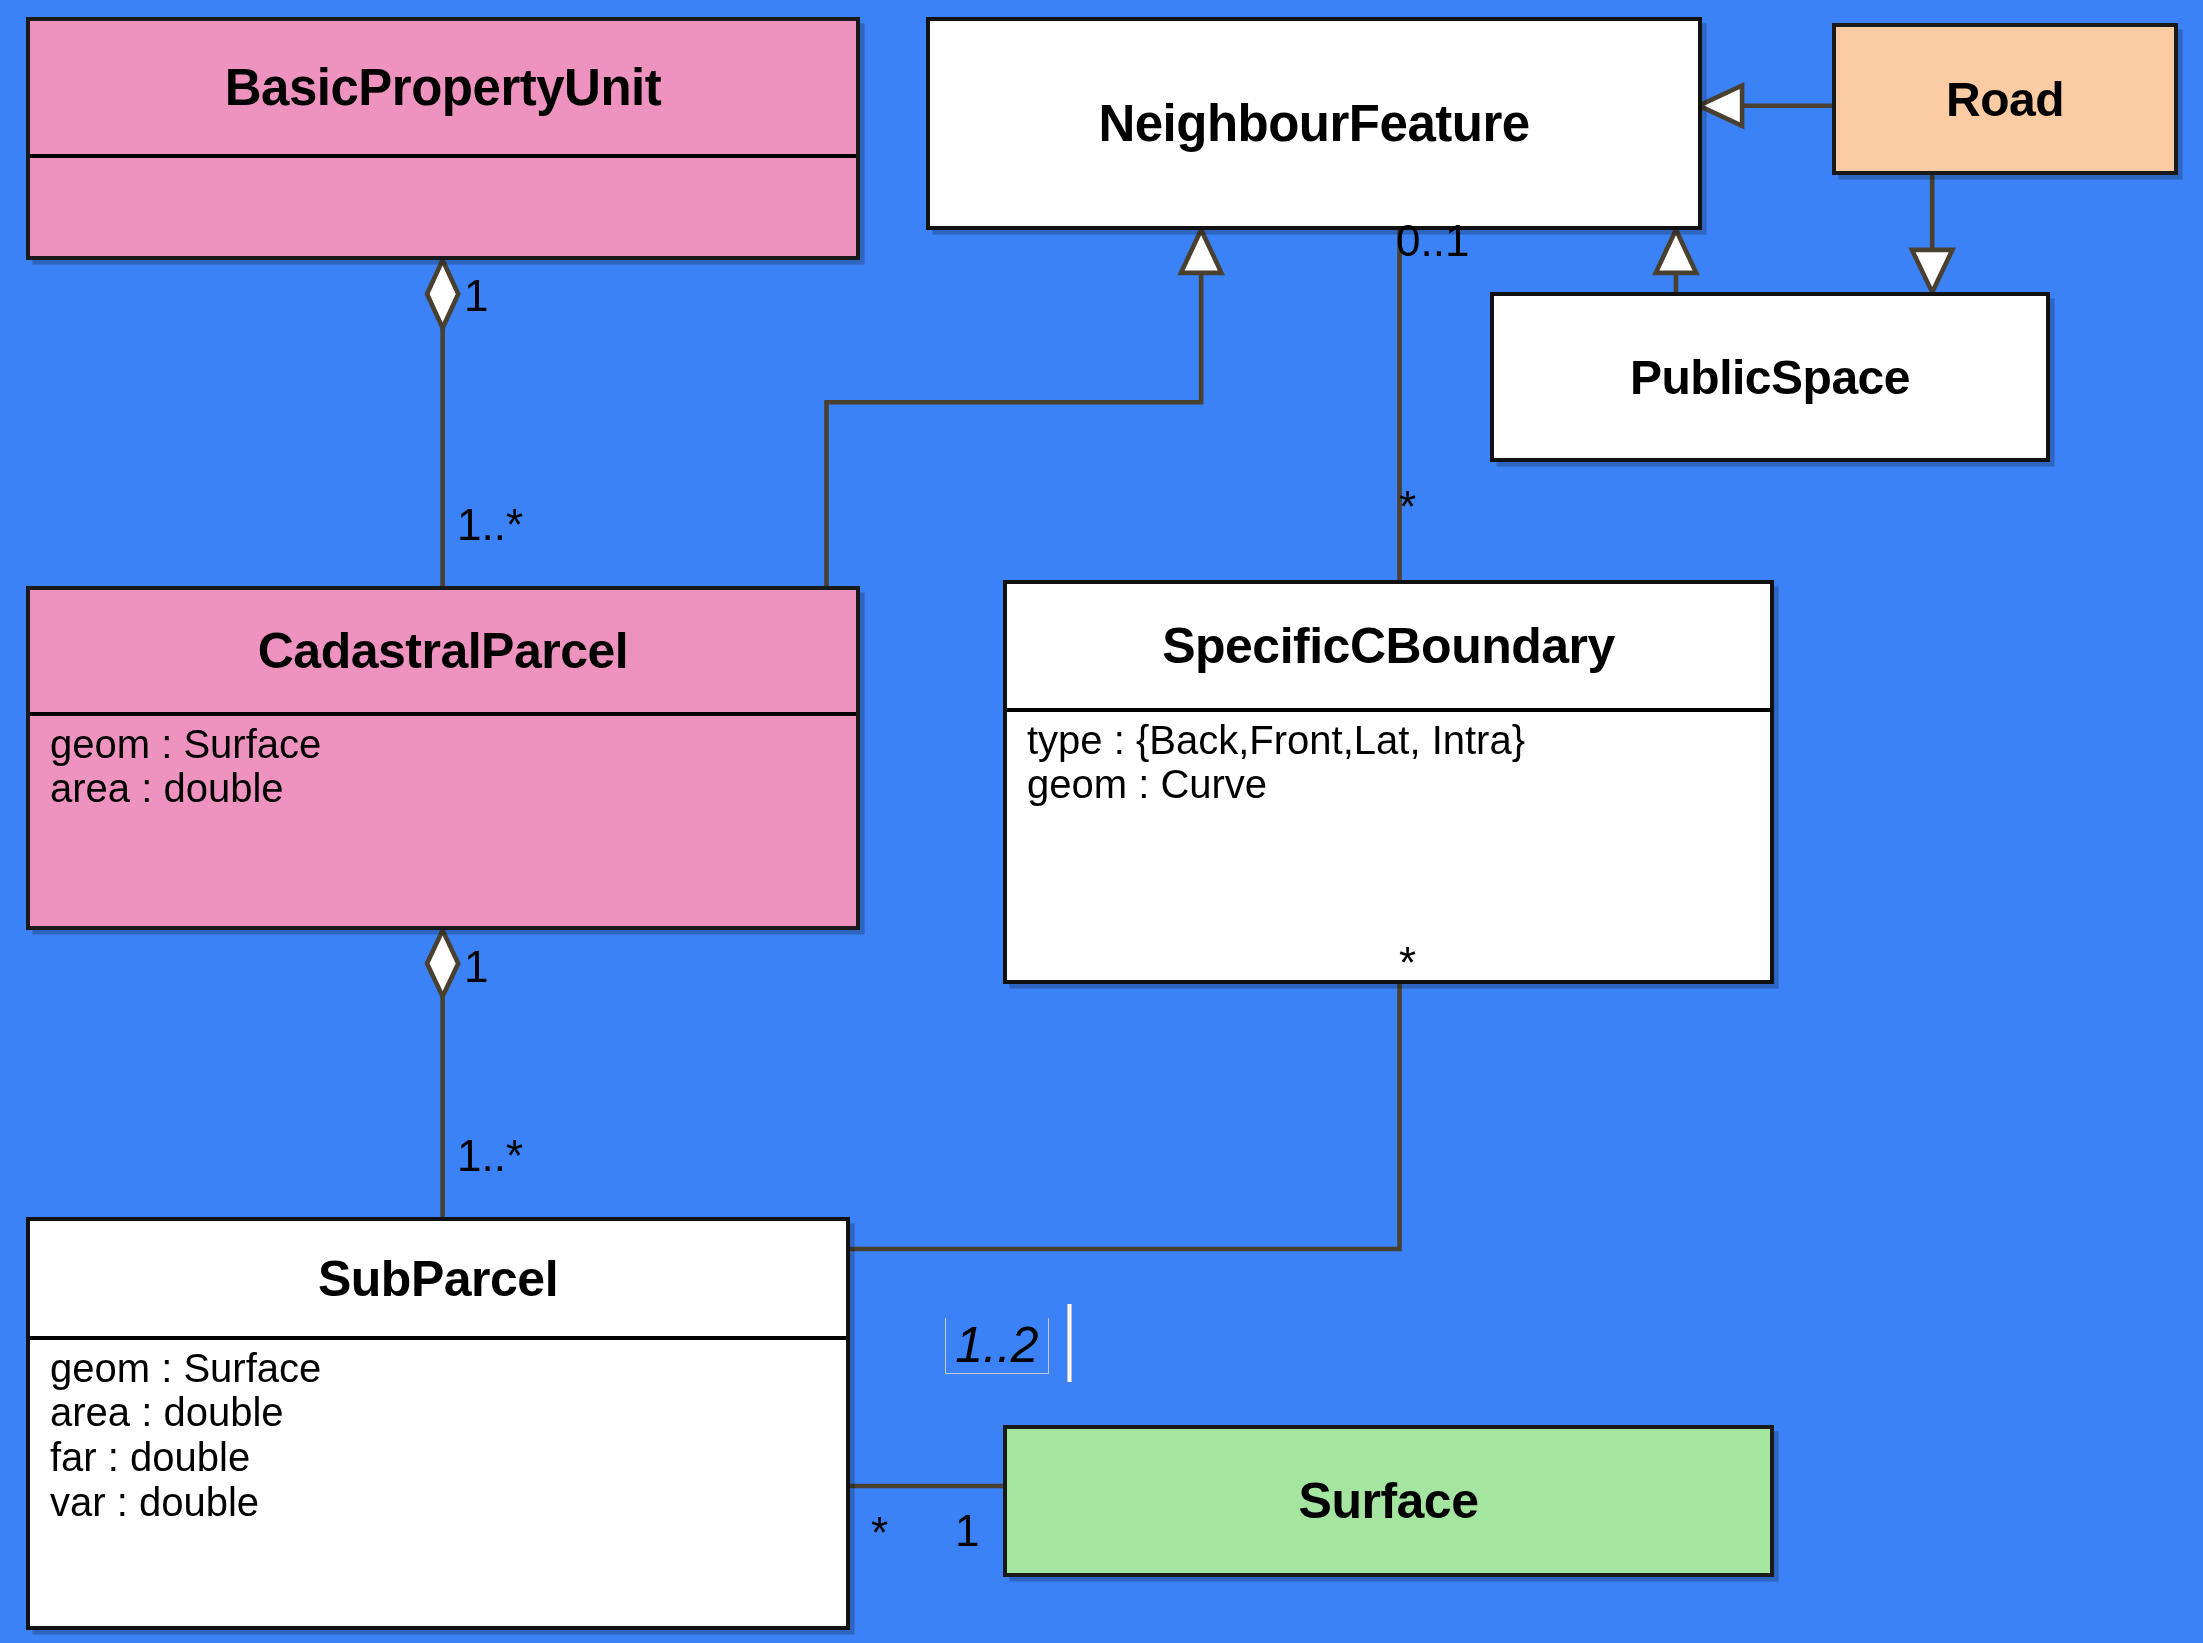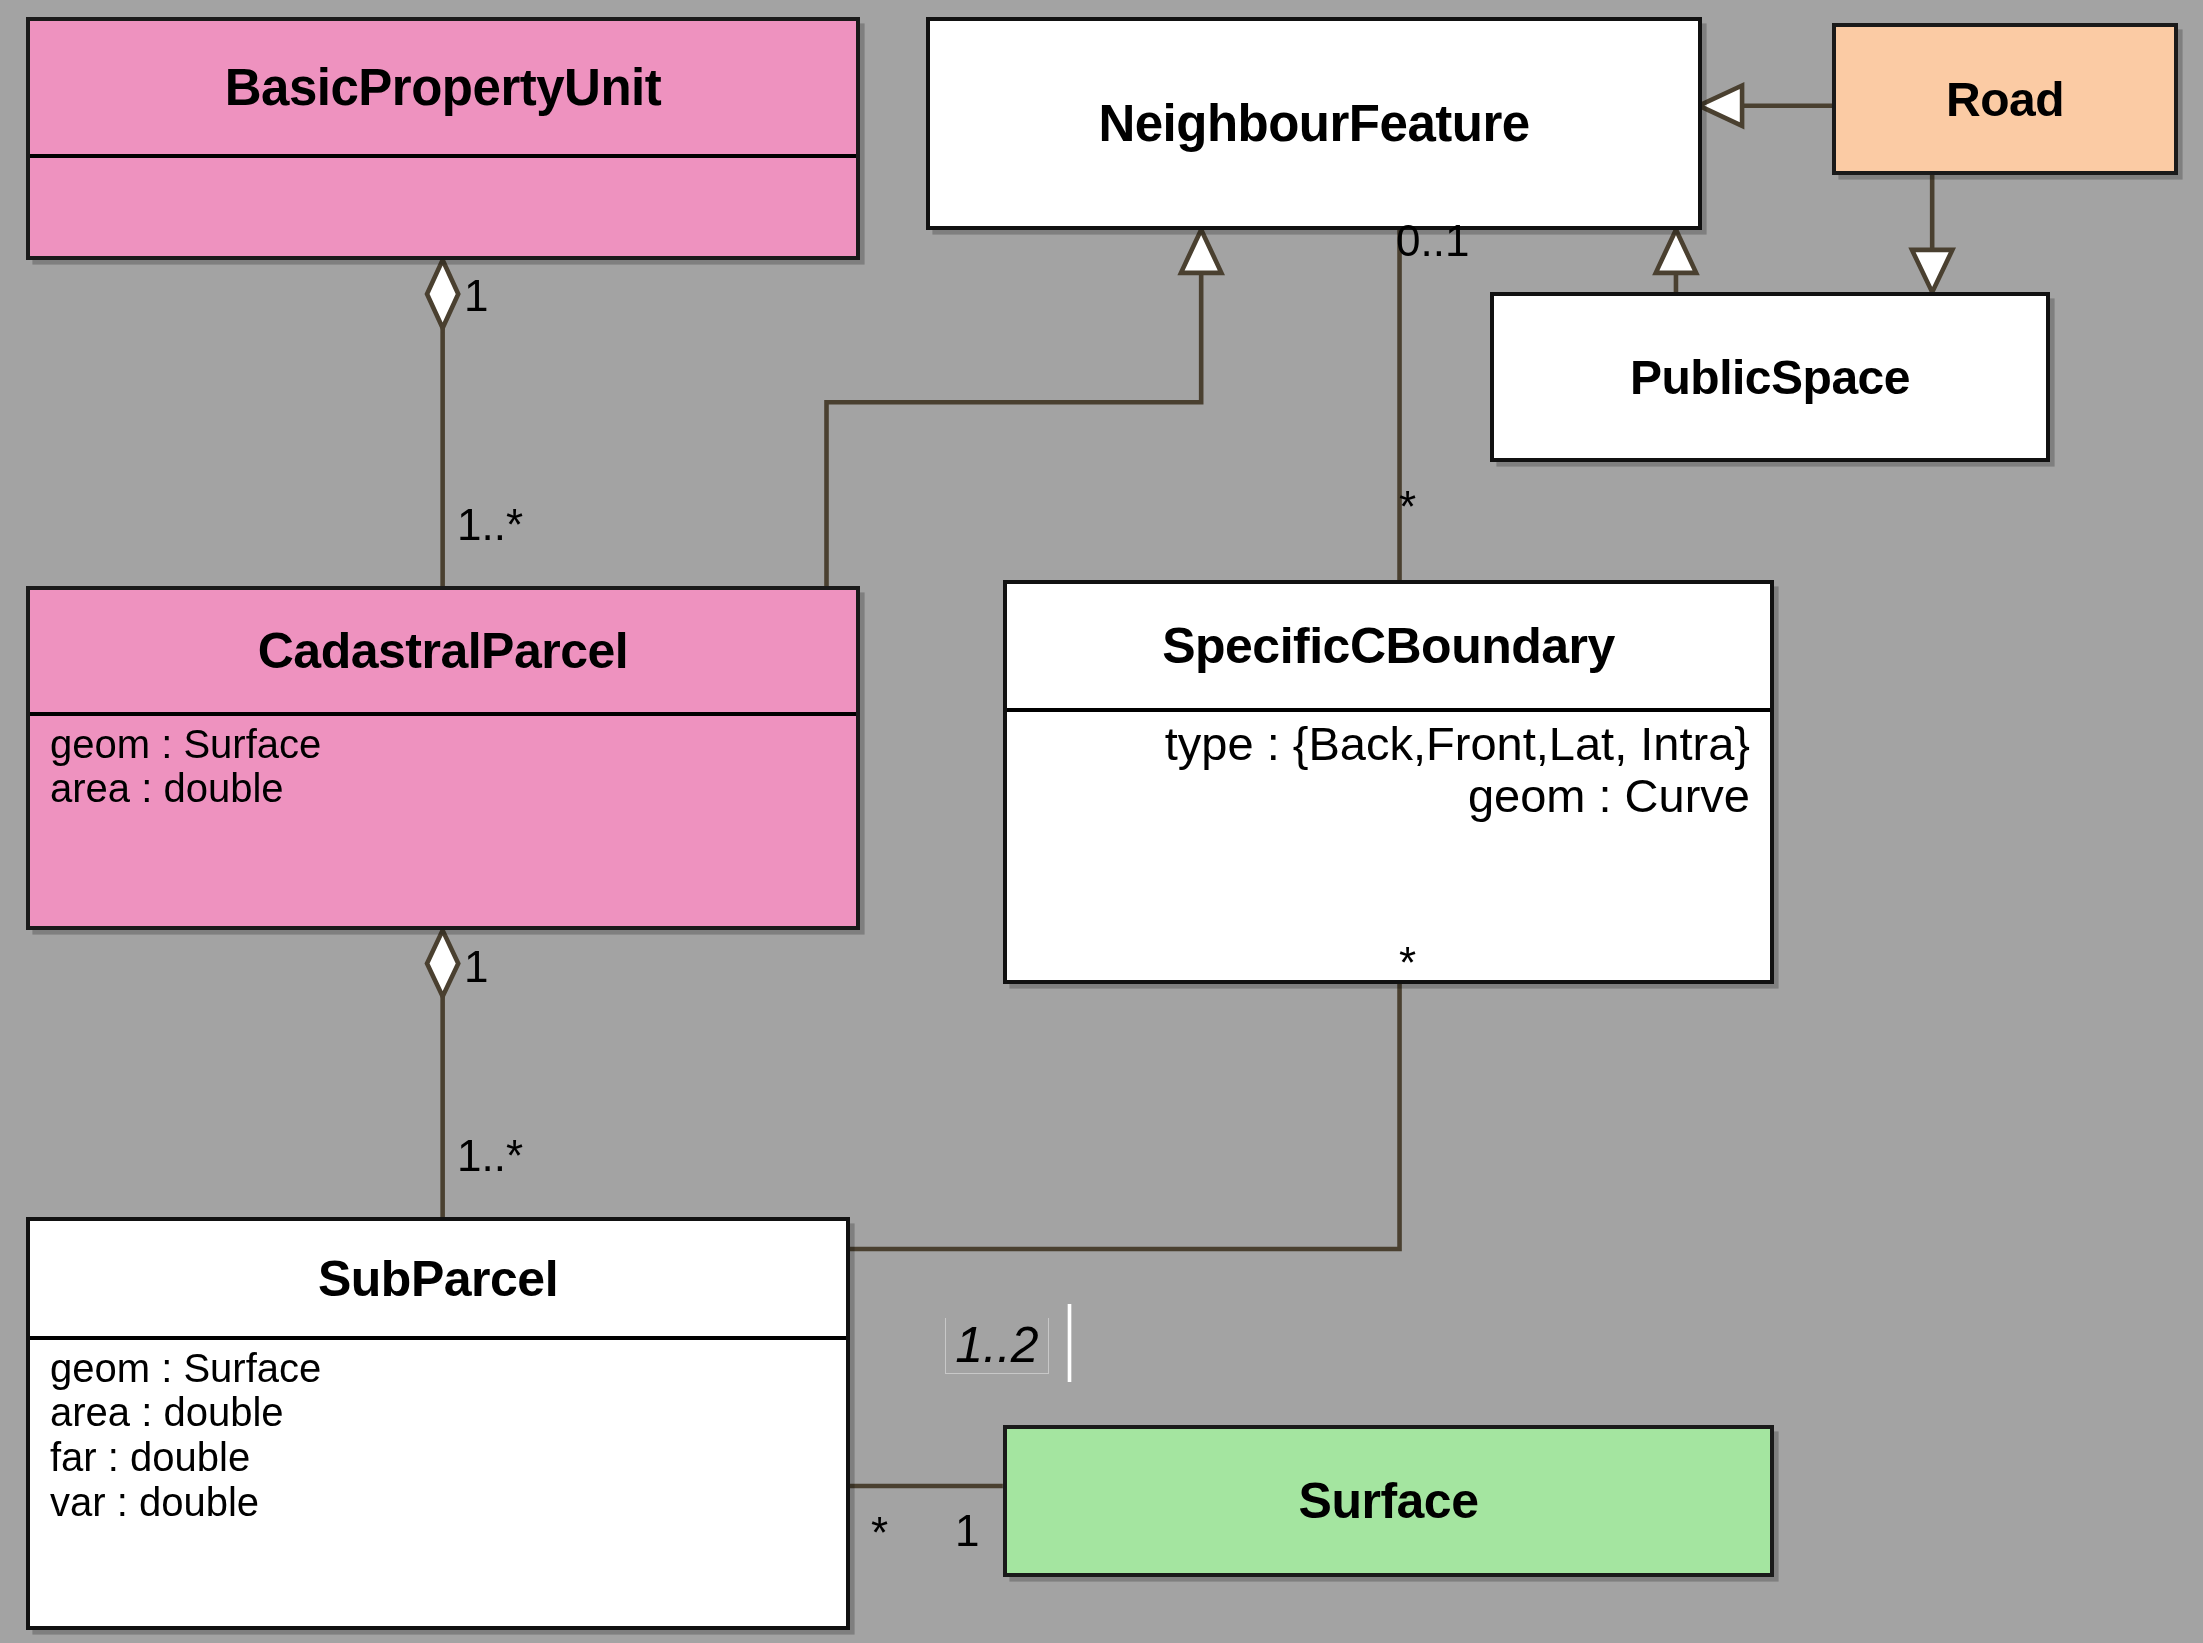--- a/index.html
+++ b/index.html
@@ -8,21 +8,21 @@
     padding: 0;
     background: #ffffff;
   }
   body {
     font-family: "Liberation Sans", sans-serif;
   }
   #canvas {
     position: relative;
     width: 2204px;
     height: 1644px;
-    background: #a3a3a3;
+    background: #3b82f6;
     overflow: hidden;
   }
   svg.edges {
     position: absolute;
     left: 0;
     top: 0;
     width: 2204px;
     height: 1644px;
     pointer-events: none;
   }
@@ -142,21 +142,21 @@
     <div class="cls-sep"></div>
     <div class="cls-attrs" style="font-size:40px;">
       <div class="attr-line">geom : Surface</div>
       <div class="attr-line">area : double</div>
     </div>
   </div>
 
   <div class="uml-class white" style="left:1003px; top:580px; width:771px; height:404px;">
     <div class="cls-name" style="height:124px; font-size:50px;">SpecificCBoundary</div>
     <div class="cls-sep"></div>
-    <div class="cls-attrs" style="font-size:47px;text-align:right;">
+    <div class="cls-attrs" style="font-size:40px;">
       <div class="attr-line">type : {Back,Front,Lat, Intra}</div>
       <div class="attr-line">geom : Curve</div>
     </div>
   </div>
 
   <div class="uml-class white" style="left:26px; top:1217px; width:824px; height:413px;">
     <div class="cls-name" style="height:115px; font-size:50px;">SubParcel</div>
     <div class="cls-sep"></div>
     <div class="cls-attrs" style="font-size:40px;">
       <div class="attr-line">geom : Surface</div>

